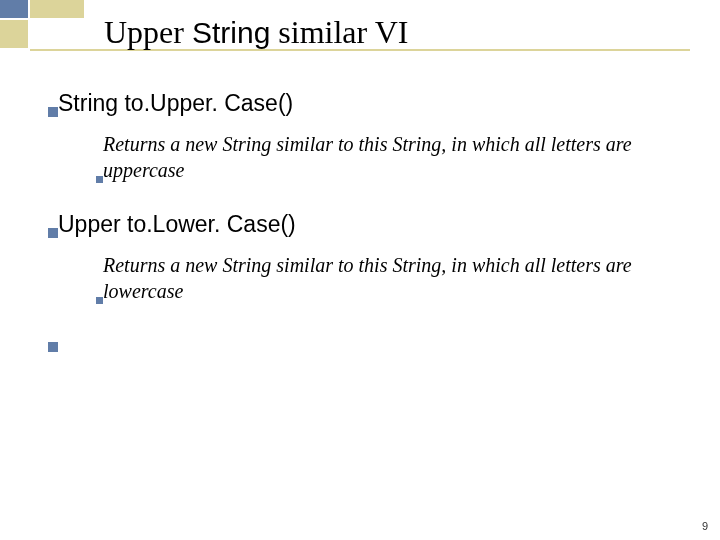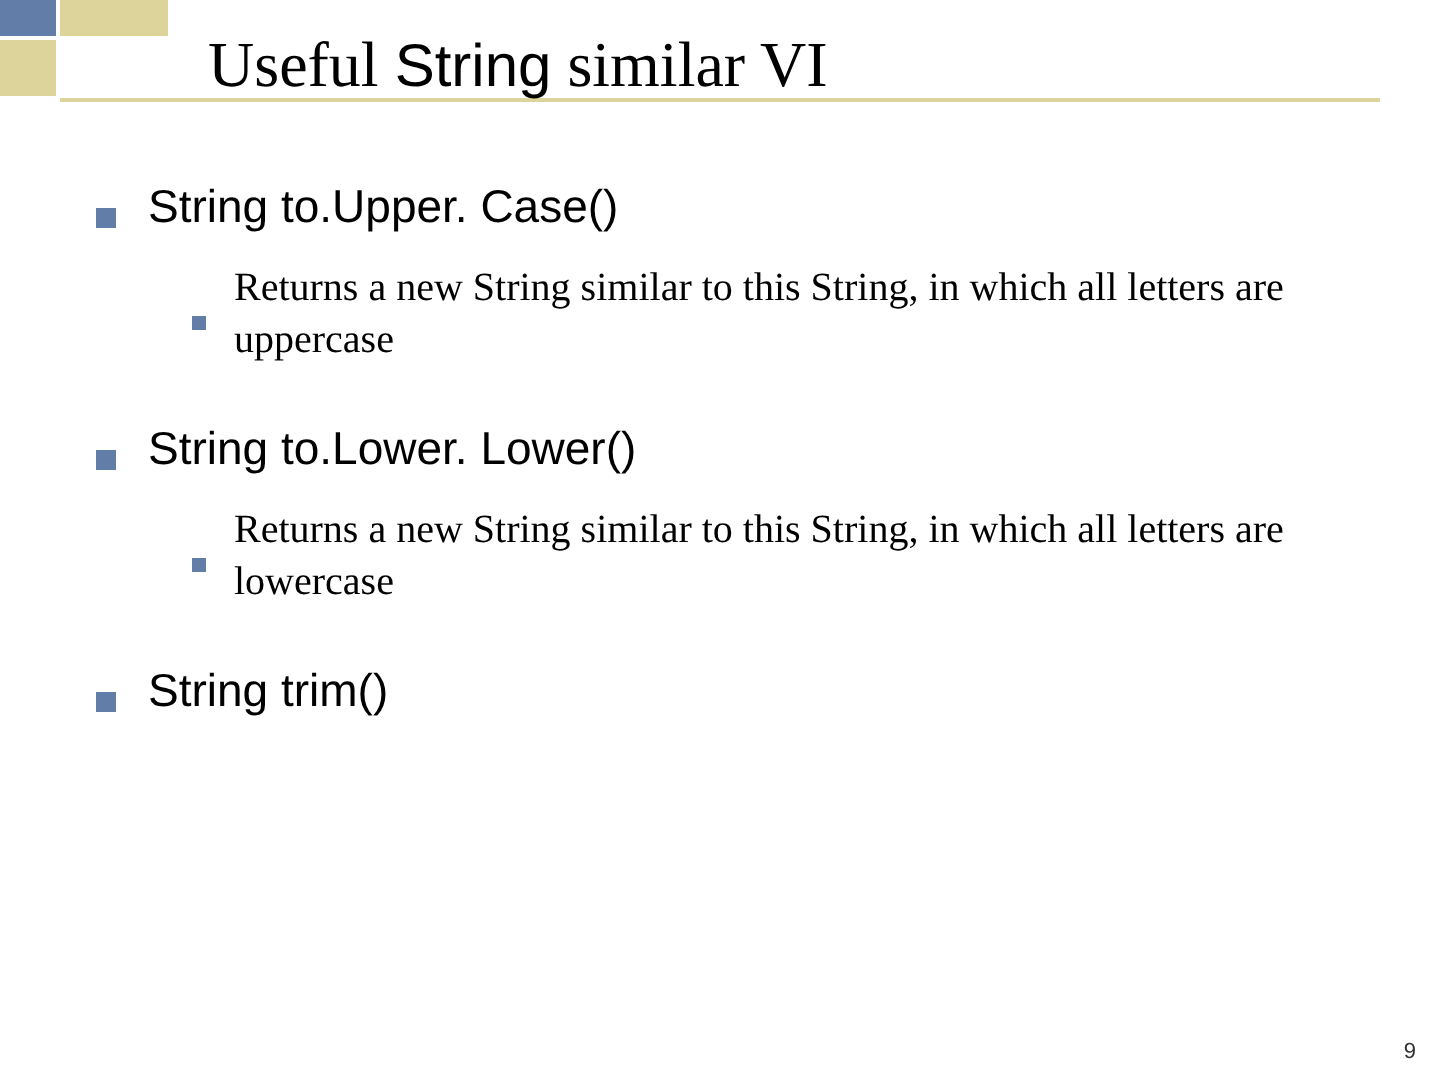--- a/index.html
+++ b/index.html
@@ -57,41 +57,40 @@
     position: absolute;
     top: 90px;
     left: 48px;
     right: 40px;
   }
   .level1 {
     margin-bottom: 28px;
   }
   .level1-row {
     display: flex;
-    align-items: center;
-    gap: 16px;
+    align-items: flex-end;
     margin-bottom: 14px;
   }
   .bullet-sq {
     width: 10px; height: 10px;
     background: #617da8;
     flex: 0 0 10px;
     margin-top: 10px;
   }
   .level1-text {
     font-family: Verdana, Geneva, sans-serif;
     font-size: 23px;
     color: #000;
   }
   .level2-row {
     display: flex;
-    align-items: center;
-    gap: 14px;
+    align-items: flex-end;
     margin-left: 48px;
     margin-bottom: 6px;
+    font-style: italic;
   }
   .bullet-sq-sm {
     width: 7px; height: 7px;
     background: #617da8;
     flex: 0 0 7px;
     margin-top: 9px;
   }
   .level2-text {
     font-family: "Times New Roman", Times, serif;
     font-size: 20px;
@@ -112,49 +111,48 @@
 <body>
 
 <div class="header-decoration">
   <div class="header-block-1"></div>
   <div class="header-block-2"></div>
   <div class="header-block-3"></div>
   <div class="header-line"></div>
 </div>
 
 <div class="title">
-  <span>Useful </span><span class="code-ish">String</span><span> similar VI</span>
+  <span>Upper </span><span class="code-ish">String</span><span> similar VI</span>
 </div>
 
 <div class="content">
 
   <div class="level1">
     <div class="level1-row">
       <div class="bullet-sq"></div>
       <div class="level1-text">String to.Upper. Case()</div>
     </div>
     <div class="level2-row">
       <div class="bullet-sq-sm"></div>
       <div class="level2-text">Returns a new String similar to this String, in which all letters are uppercase</div>
     </div>
   </div>
 
   <div class="level1">
     <div class="level1-row">
       <div class="bullet-sq"></div>
-      <div class="level1-text">String to.Lower. Lower()</div>
+      <div class="level1-text">Upper to.Lower. Case()</div>
     </div>
     <div class="level2-row">
       <div class="bullet-sq-sm"></div>
       <div class="level2-text">Returns a new String similar to this String, in which all letters are lowercase</div>
     </div>
   </div>
 
   <div class="level1">
     <div class="level1-row">
       <div class="bullet-sq"></div>
-      <div class="level1-text">String trim()</div>
     </div>
   </div>
 
 </div>
 
 <div class="page-number">9</div>
 
 </body></html>

